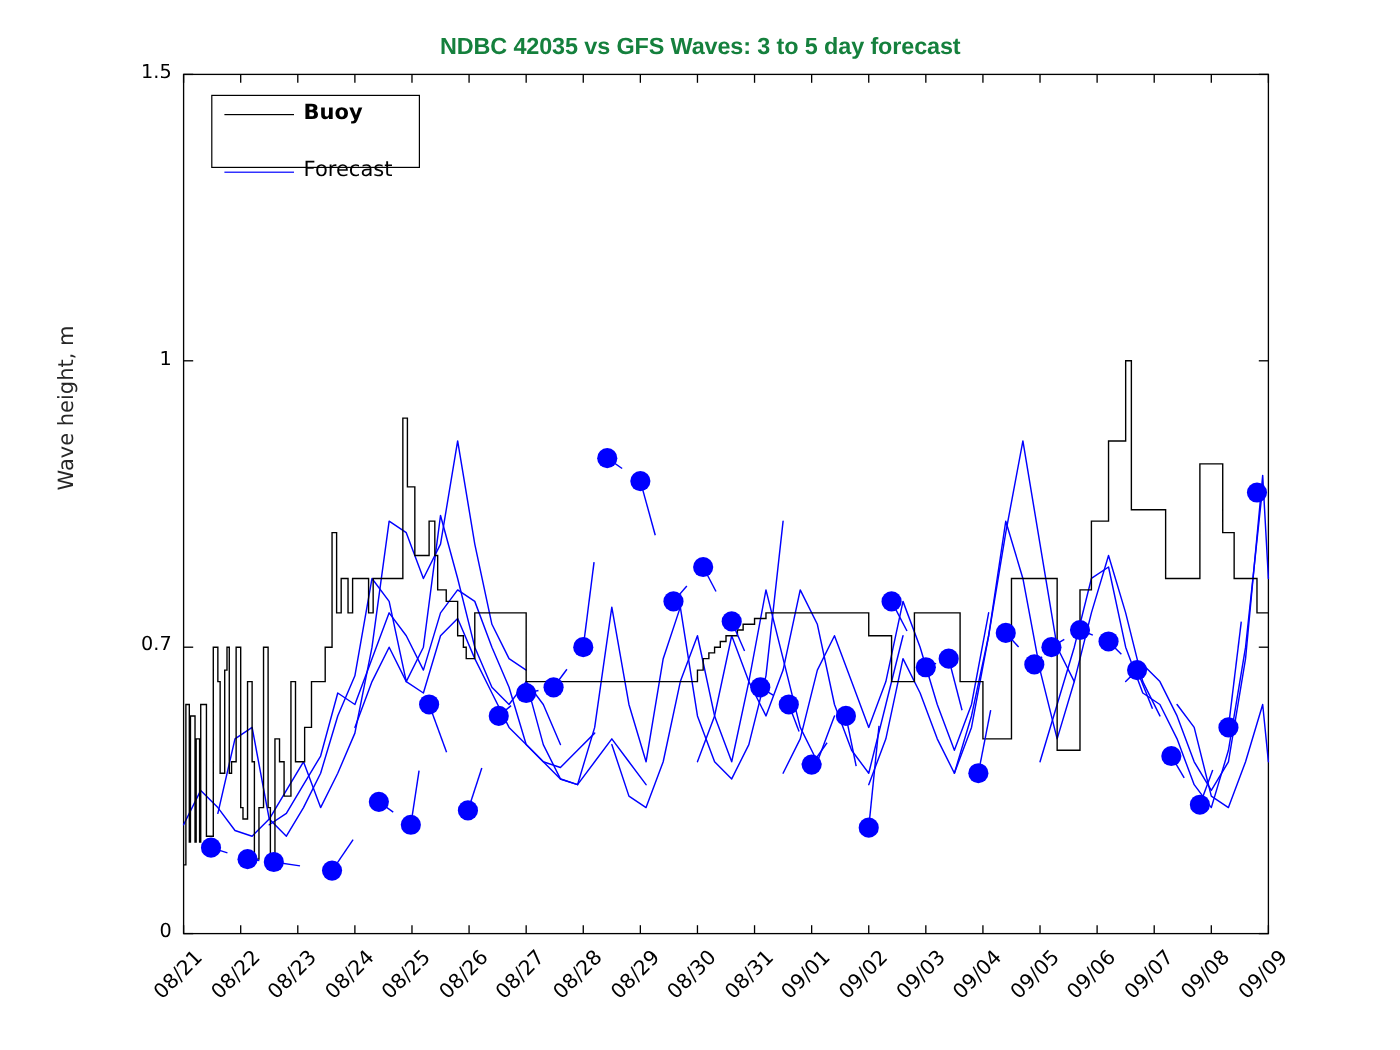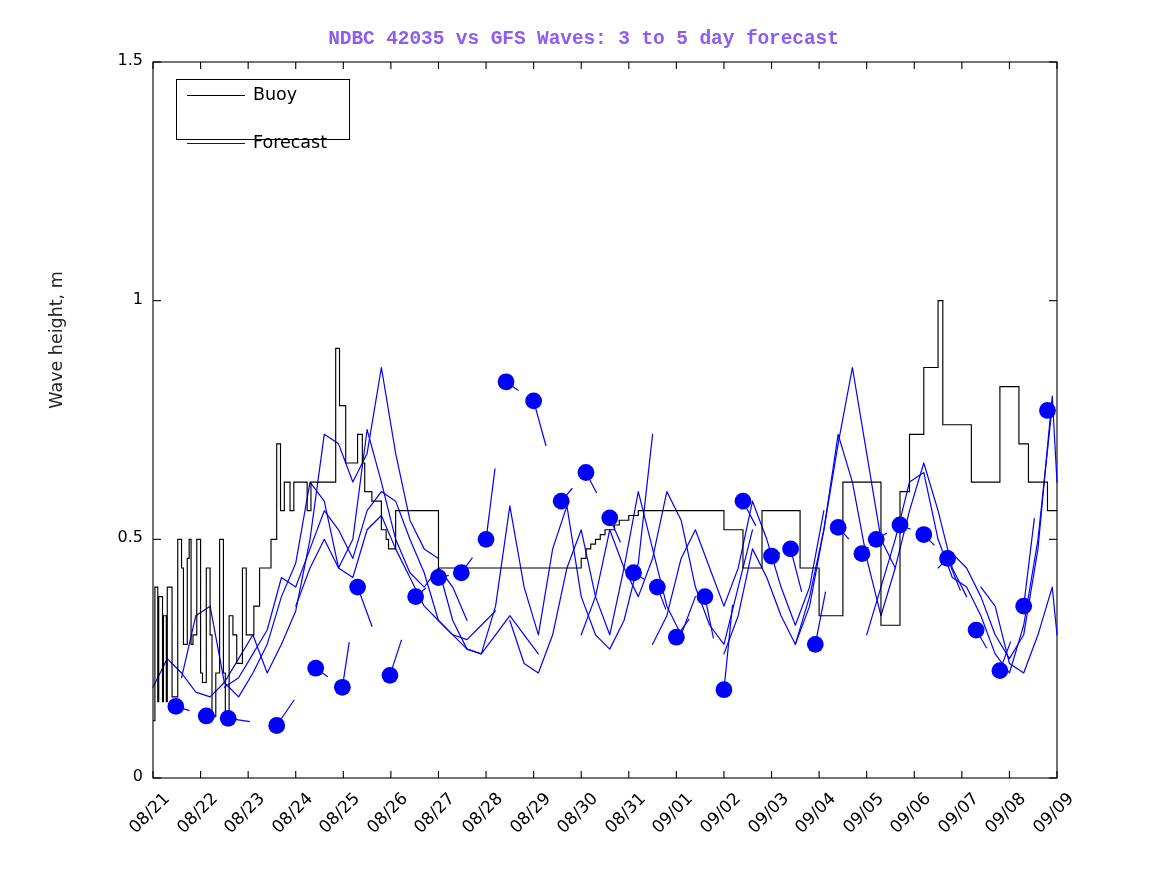--- a/index.html
+++ b/index.html
@@ -14,24 +14,24 @@
   #figure {
     position: relative;
     width: 1167px; height: 875px;
     background: #ffffff;
   }
   #chart-title {
     position: absolute;
     left: 0; top: 28px;
     width: 1167px;
     text-align: center;
-    font-family: Liberation Mono, monospace;
+    font-family: Liberation Sans, sans-serif;
     font-size: 19.5px;
     font-weight: bold;
-    color: #8b5cf6;
+    color: #15803d;
     letter-spacing: -0.1px;
   }
   #ylabel {
     position: absolute;
     left: -44px;
     top: 330px;
     width: 200px;
     text-align: center;
     transform: rotate(-90deg);
     transform-origin: center center;
@@ -242,21 +242,21 @@
         <circle cx="947.5684210526315" cy="558.4266666666666" r="8.4" fill="#0000ff" stroke="none"></circle>
         <circle cx="976.1157894736842" cy="630.0266666666666" r="8.4" fill="#0000ff" stroke="none"></circle>
         <circle cx="999.9052631578948" cy="670.6" r="8.4" fill="#0000ff" stroke="none"></circle>
         <circle cx="1023.6947368421053" cy="606.16" r="8.4" fill="#0000ff" stroke="none"></circle>
         <circle cx="1047.484210526316" cy="410.4533333333334" r="8.4" fill="#0000ff" stroke="none"></circle>
       </g>
   </svg>
 
   <div id="ytick-labels">
       <div class="ytick-label" style="left: 73px; top: 766px;">0</div>
-      <div class="ytick-label" style="left: 73px; top: 527.333px;">0.5</div>
+      <div class="ytick-label" style="left: 73px; top: 527.333px;">0.7</div>
       <div class="ytick-label" style="left: 73px; top: 288.667px;">1</div>
       <div class="ytick-label" style="left: 73px; top: 50px;">1.5</div>
     </div>
   <div id="xtick-labels">
       <div class="xtick-label" style="left: 99px; top: 788px; width: 60px;">08/21</div>
       <div class="xtick-label" style="left: 146.579px; top: 788px; width: 60px;">08/22</div>
       <div class="xtick-label" style="left: 194.158px; top: 788px; width: 60px;">08/23</div>
       <div class="xtick-label" style="left: 241.737px; top: 788px; width: 60px;">08/24</div>
       <div class="xtick-label" style="left: 289.316px; top: 788px; width: 60px;">08/25</div>
       <div class="xtick-label" style="left: 336.895px; top: 788px; width: 60px;">08/26</div>
@@ -270,21 +270,21 @@
       <div class="xtick-label" style="left: 717.526px; top: 788px; width: 60px;">09/03</div>
       <div class="xtick-label" style="left: 765.105px; top: 788px; width: 60px;">09/04</div>
       <div class="xtick-label" style="left: 812.684px; top: 788px; width: 60px;">09/05</div>
       <div class="xtick-label" style="left: 860.263px; top: 788px; width: 60px;">09/06</div>
       <div class="xtick-label" style="left: 907.842px; top: 788px; width: 60px;">09/07</div>
       <div class="xtick-label" style="left: 955.421px; top: 788px; width: 60px;">09/08</div>
       <div class="xtick-label" style="left: 1003px; top: 788px; width: 60px;">09/09</div>
     </div>
 
   <div id="legend-box">
-    <div class="legend-row" style="top:3px;">
+    <div class="legend-row" style="top:3px;font-weight:bold;">
       <span class="legend-line" style="border-top-color: rgb(0, 0, 0);"></span>
       <span class="legend-text">Buoy</span>
     </div>
     <div class="legend-row" style="top:30px;margin-top:21px;">
       <span class="legend-line" style="border-top-color: rgb(0, 0, 255);"></span>
       <span class="legend-text">Forecast</span>
     </div>
   </div>
 
 </div>

